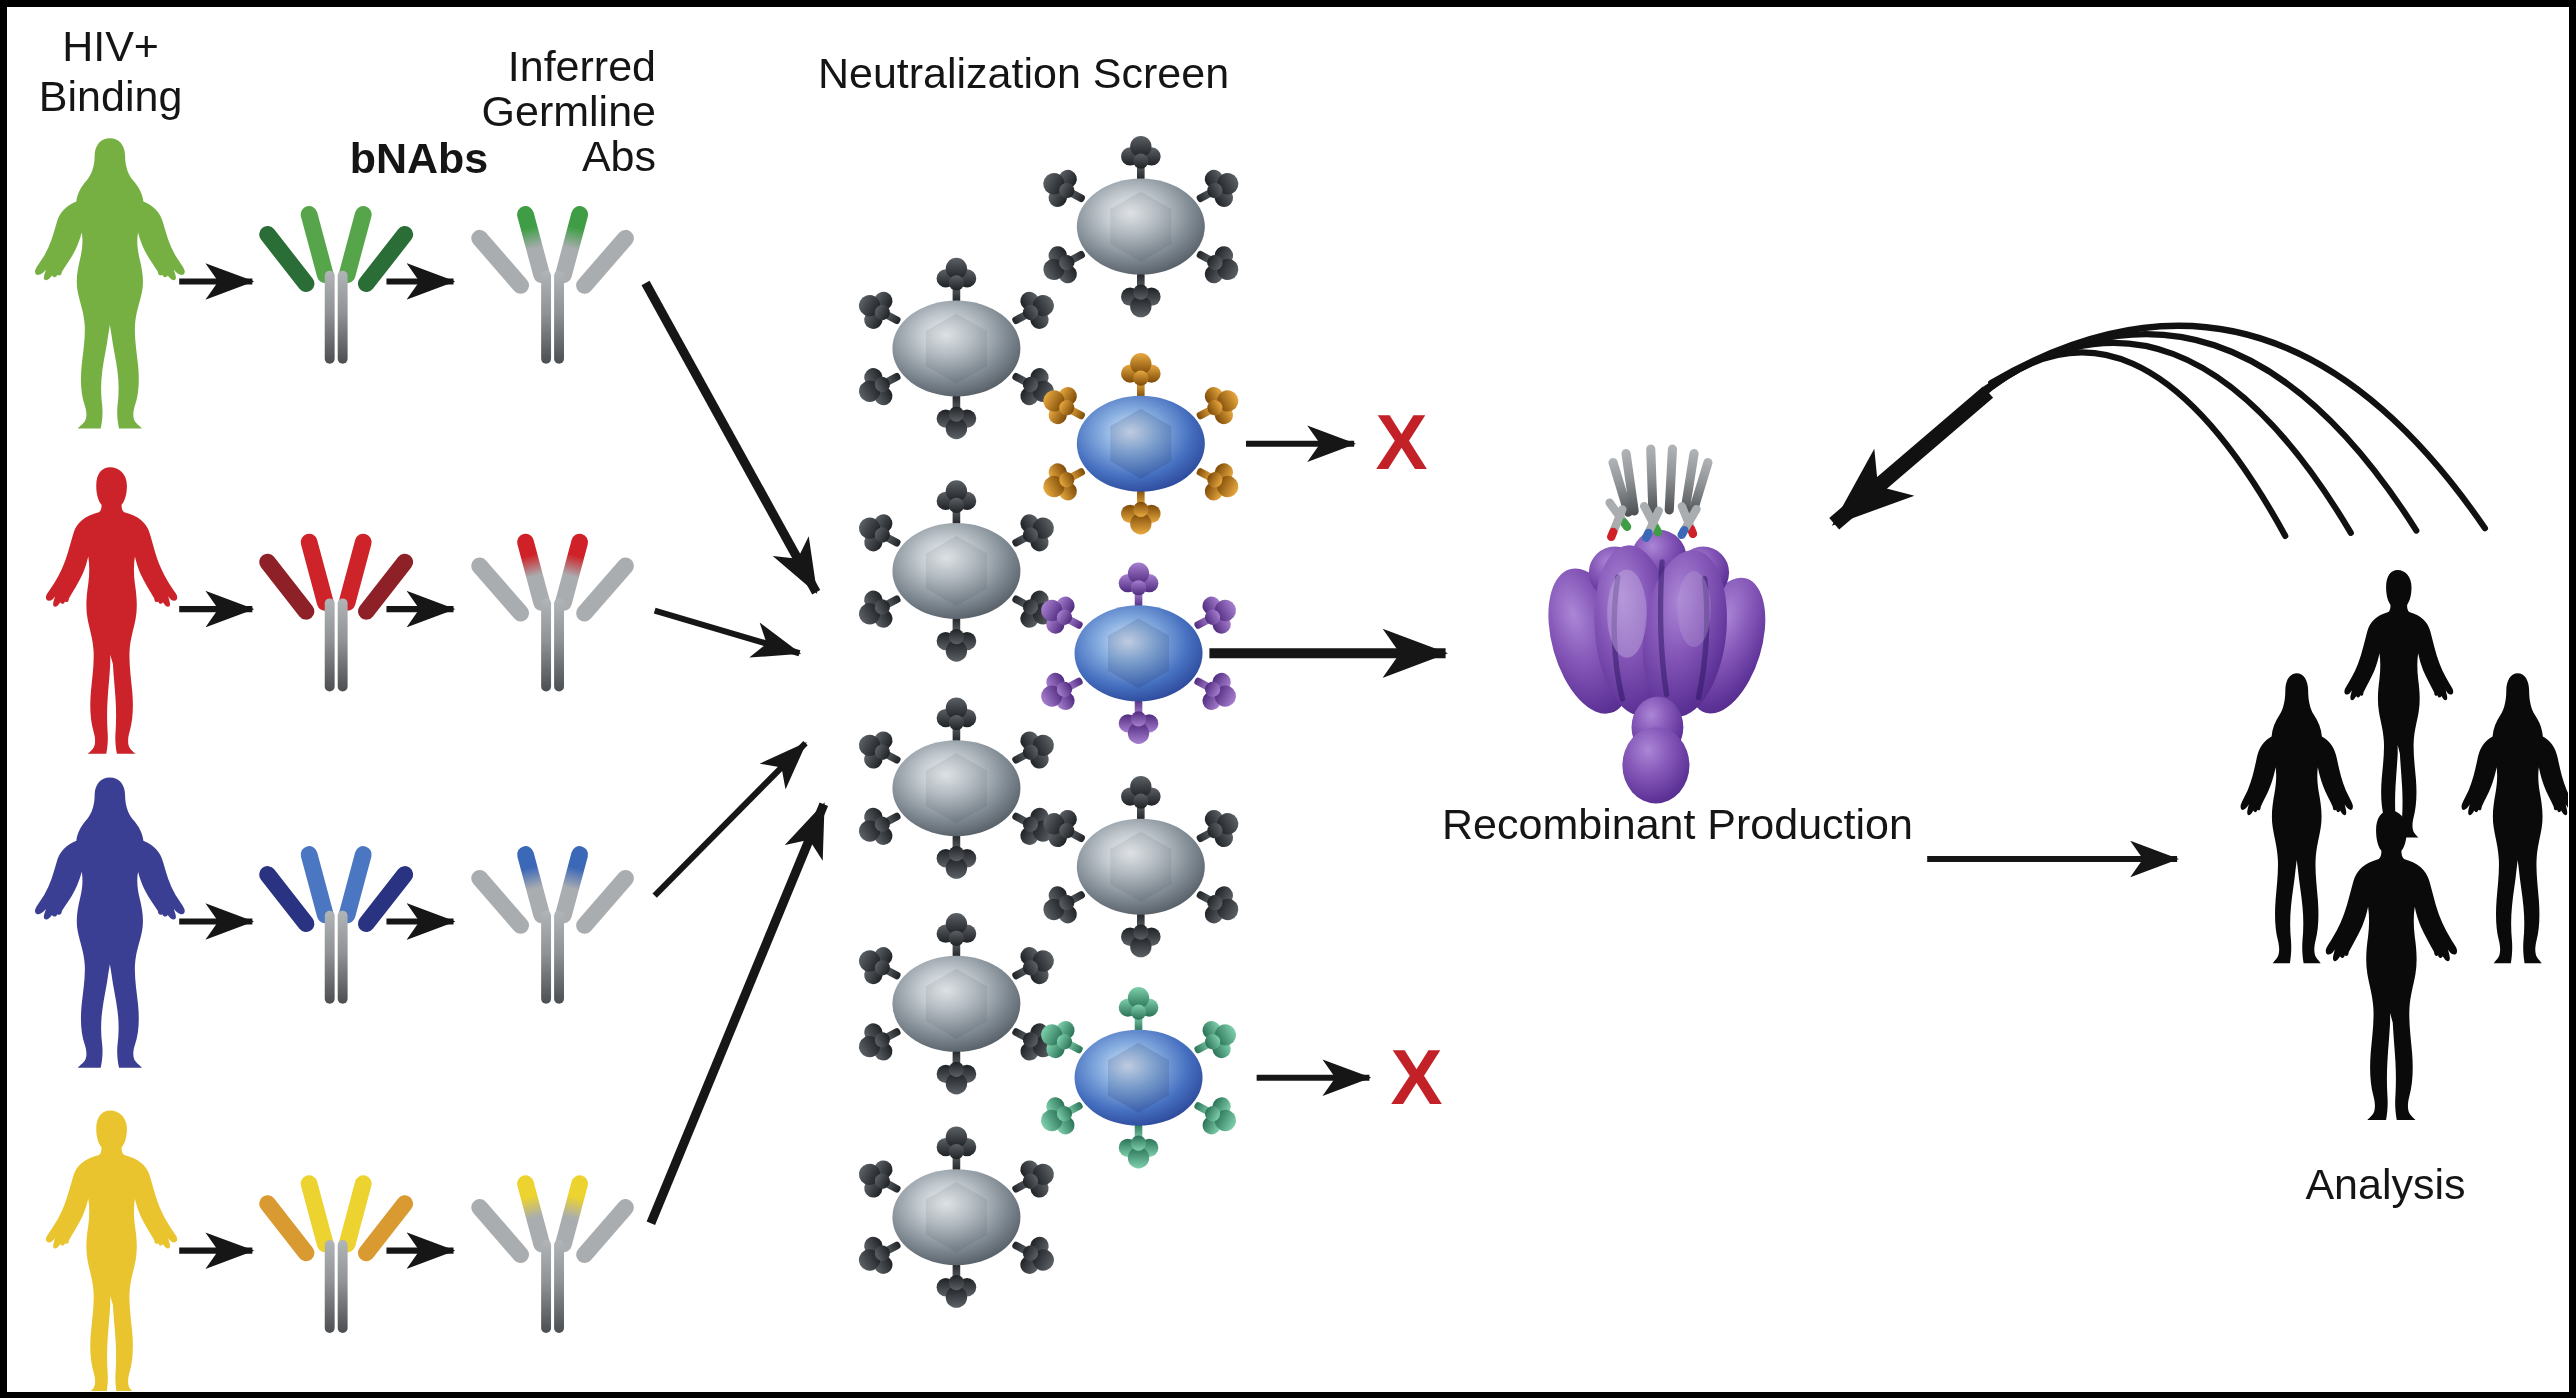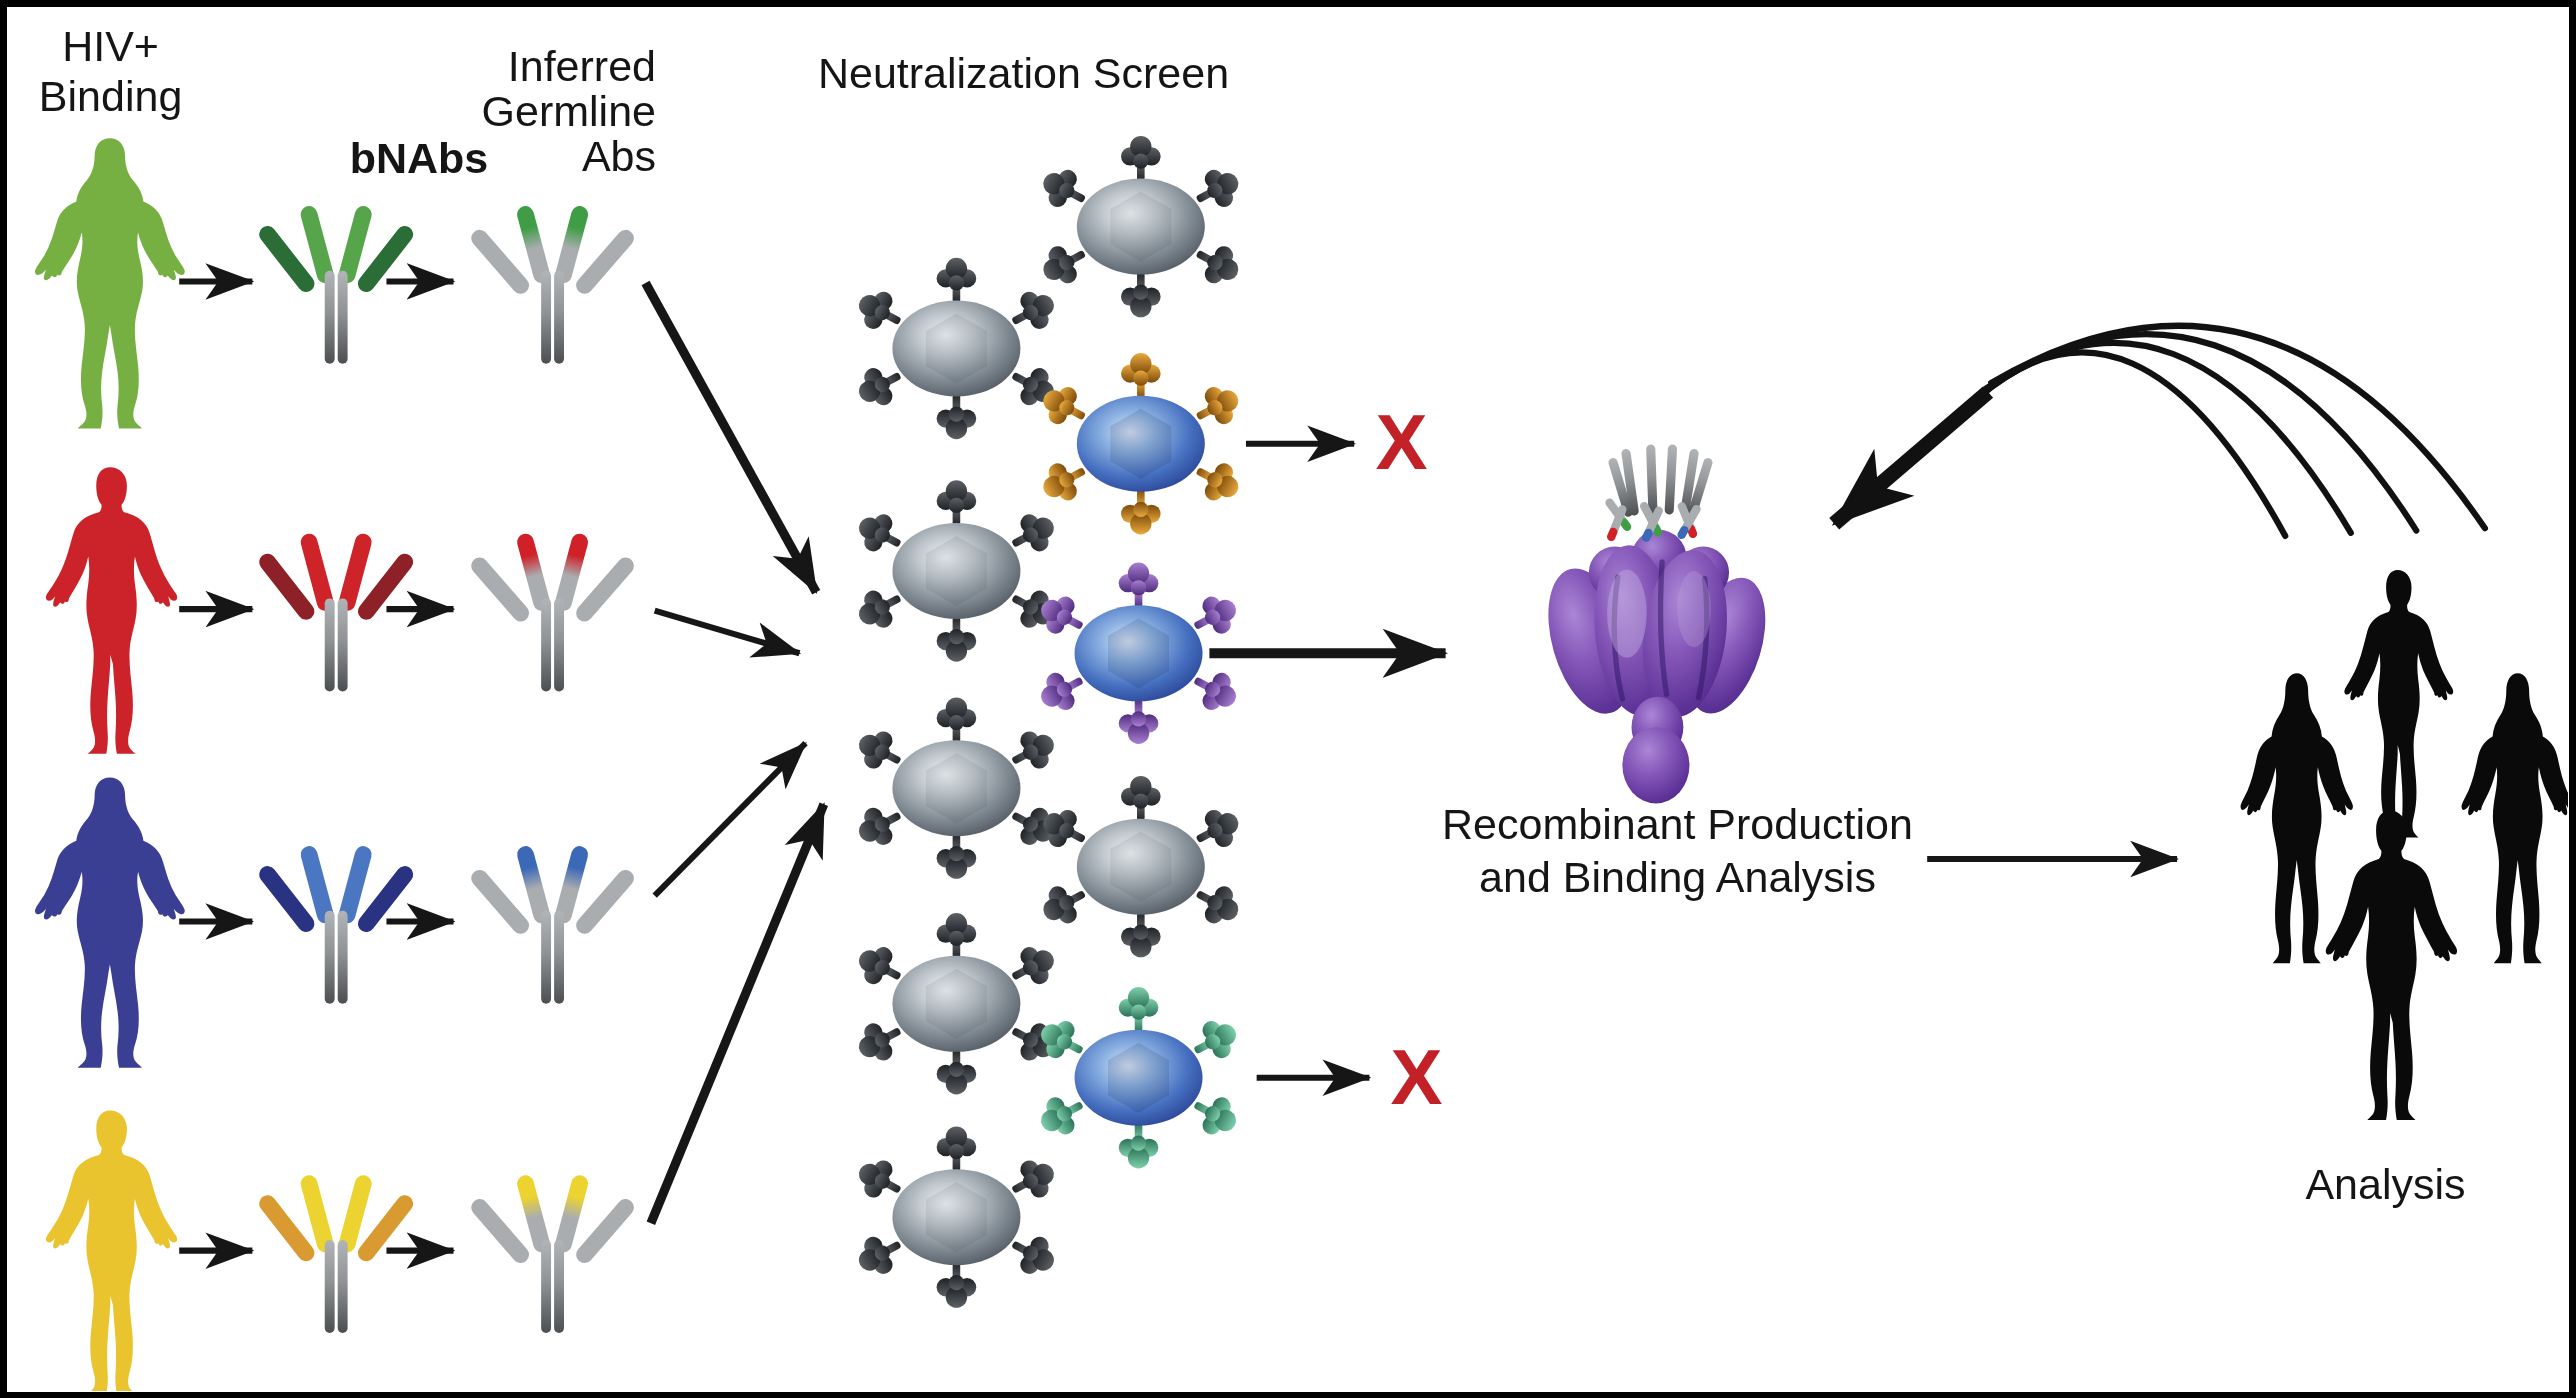--- a/index.html
+++ b/index.html
@@ -383,21 +383,20 @@
 
 <div class="lbl" style="left:788px;top:10.7px;width:457px;line-height:50px;margin-top:30px;">
   <span class="line">Neutralization Screen</span>
 </div>
 
 <div class="xmark" style="left:1345px;top:395px;">X</div>
 <div class="xmark" style="left:1360px;top:1030px;">X</div>
 
 <div class="lbl" style="left:1419px;top:791px;width:503px;line-height:53px;">
   <span class="line">Recombinant Production</span>
-  <span class="line">and Binding Analysis</span>
 </div>
 
 <div class="lbl" style="left:2264px;top:1152px;width:229px;">
   <span class="line">Analysis</span>
 </div>
 
 </div>
 
 
 </body></html>

